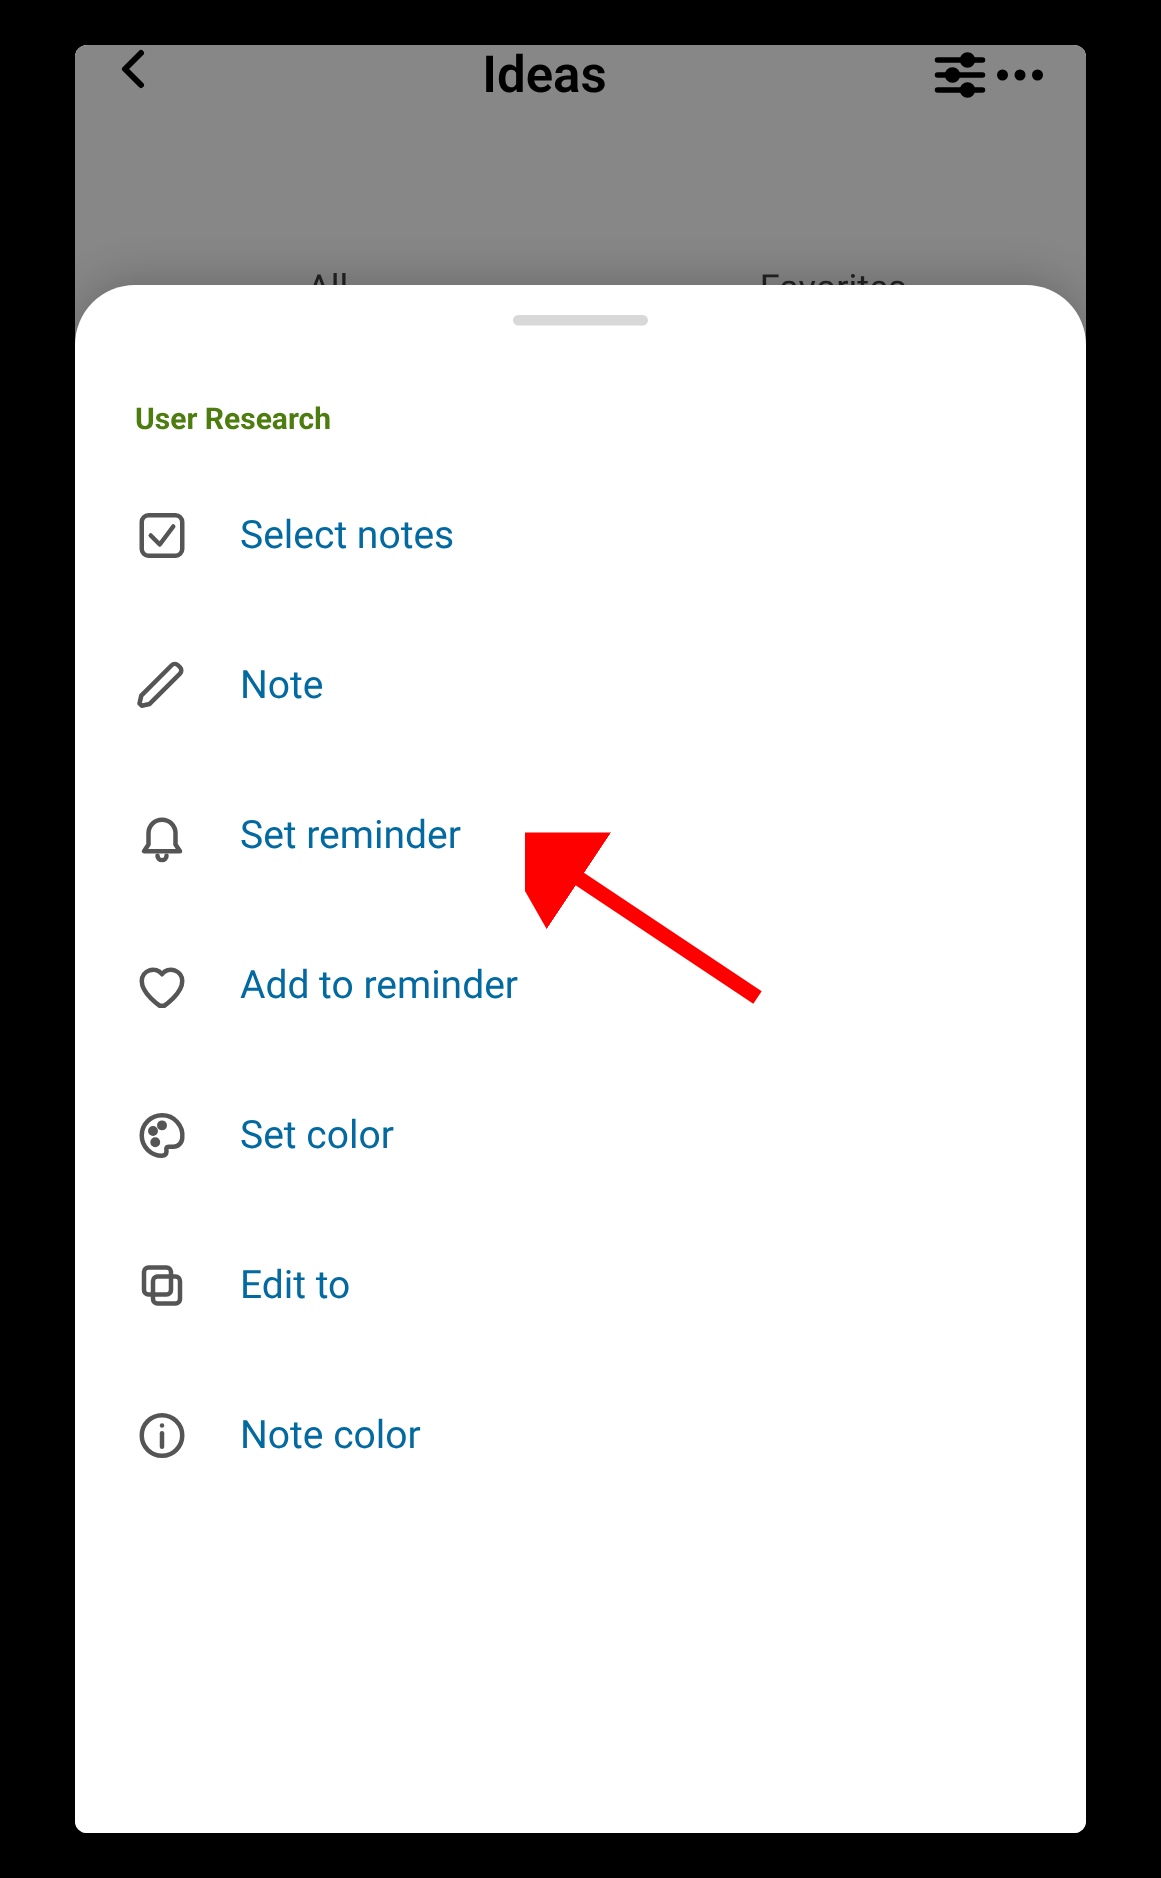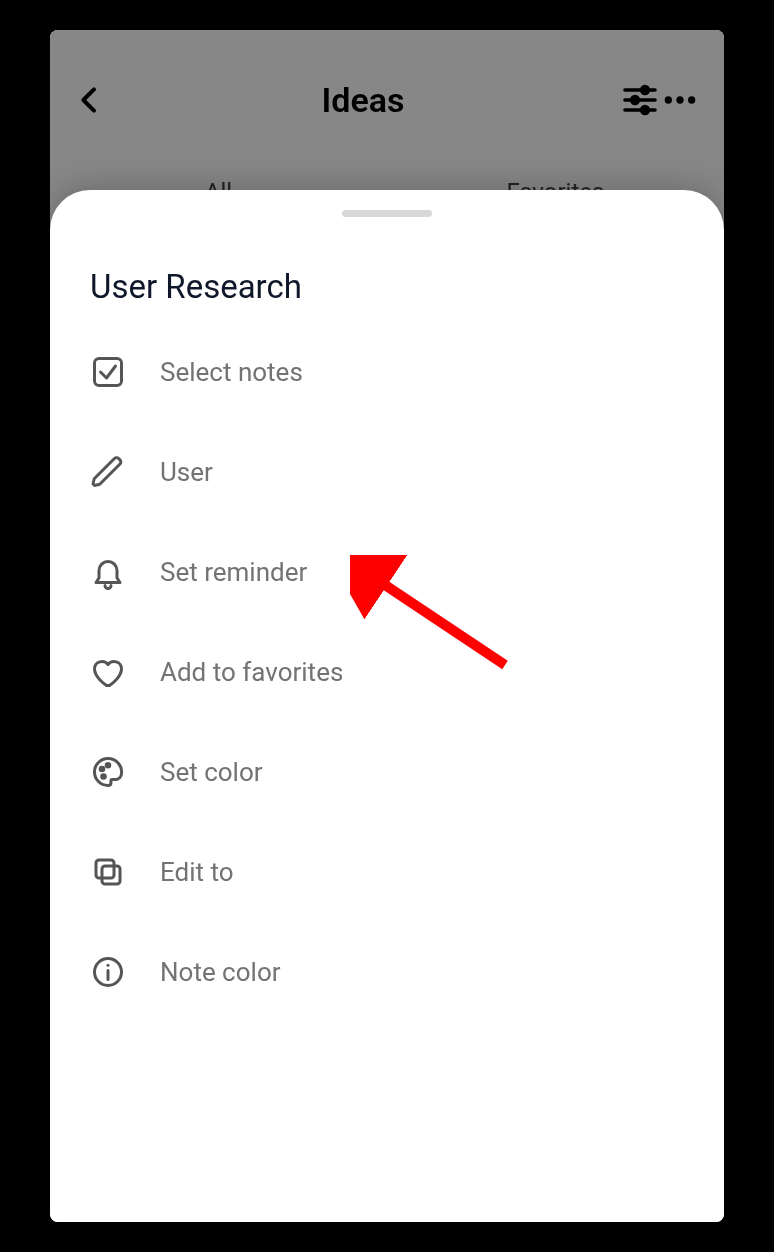--- a/index.html
+++ b/index.html
@@ -22,21 +22,21 @@
     border-radius: 8px;
     box-shadow: 0 10px 40px rgba(0,0,0,0.5);
     overflow: hidden;
   }
   .bg-header {
     position: absolute;
     top: 0; left: 0; right: 0;
     height: 140px;
     background: #878787;
     display: flex;
-    align-items: center;
+    align-items: flex-start;
     padding: 0 24px;
   }
   .bg-back {
     width: 32px; height: 32px;
     display:flex;align-items:center;justify-content:center;
   }
   .bg-title {
     flex:1;
     text-align:center;
     font-size: 34px;
@@ -74,23 +74,23 @@
     box-shadow: 0 -4px 30px rgba(0,0,0,0.2);
   }
   .grabber {
     width: 90px;
     height: 7px;
     background: #d8d8d8;
     border-radius: 4px;
     margin: 0 auto 50px auto;
   }
   .sheet-title {
-    font-size: 33px;
-    font-weight: 400;
-    color: #0f172a;
+    font-size: 20px;
+    font-weight: 700;
+    color: #4d7c0f;
     padding: 0 40px 16px 40px;
   }
   .menu {
     padding: 0 40px;
   }
   .menu-item {
     display: flex;
     align-items: center;
     height: 100px;
     cursor: pointer;
@@ -101,21 +101,21 @@
     flex: 0 0 36px;
     margin-right: 34px;
     display:flex;
     align-items:center;
     justify-content:center;
     color:#555;
   }
   .menu-icon svg { width: 100%; height: 100%; }
   .menu-label {
     font-size: 26px;
-    color: #737373;
+    color: #0369a1;
     font-weight: 400;
   }
   .arrow {
     position:absolute;
     pointer-events:none;
   }
 </style>
 </head>
 <body>
 
@@ -165,40 +165,40 @@
         </span>
         <span class="menu-label">Select notes</span>
       </div>
 
       <div class="menu-item">
         <span class="menu-icon">
           <svg viewBox="0 0 24 24" fill="none" stroke="#555" stroke-width="2" stroke-linecap="round" stroke-linejoin="round">
               <path d="M3 21l3.5-.8L20 6.7a2 2 0 0 0 0-2.8l-.9-.9a2 2 0 0 0-2.8 0L2.8 16.5 2 20z"></path>
             </svg>
         </span>
-        <span class="menu-label">User</span>
+        <span class="menu-label">Note</span>
       </div>
 
       <div class="menu-item">
         <span class="menu-icon">
           <svg viewBox="0 0 24 24" fill="none" stroke="#555" stroke-width="2" stroke-linecap="round" stroke-linejoin="round">
               <path d="M18 16V11a6 6 0 10-12 0v5l-2 3h16l-2-3z"></path>
               <path d="M10 21a2 2 0 004 0"></path>
             </svg>
         </span>
         <span class="menu-label">Set reminder</span>
       </div>
 
       <div class="menu-item">
         <span class="menu-icon">
           <svg viewBox="0 0 24 24" fill="none" stroke="#555" stroke-width="2" stroke-linecap="round" stroke-linejoin="round">
               <path d="M12 21s-8-5.3-8-11a5 5 0 019-3 5 5 0 019 3c0 5.7-8 11-8 11z" transform="translate(-1 0)"></path>
             </svg>
         </span>
-        <span class="menu-label">Add to favorites</span>
+        <span class="menu-label">Add to reminder</span>
       </div>
 
       <div class="menu-item">
         <span class="menu-icon">
           <svg viewBox="0 0 24 24" fill="none" stroke="#555" stroke-width="2" stroke-linecap="round" stroke-linejoin="round">
               <path d="M12 3a9 9 0 100 18c1.5 0 2-1 2-2s-.5-2 1-2h2a4 4 0 004-4 9 9 0 00-9-10z"></path>
               <circle cx="8" cy="10" r="1.2" fill="#555"></circle>
               <circle cx="12" cy="7.5" r="1.2" fill="#555"></circle>
               <circle cx="9" cy="15" r="1.2" fill="#555"></circle>
             </svg>

